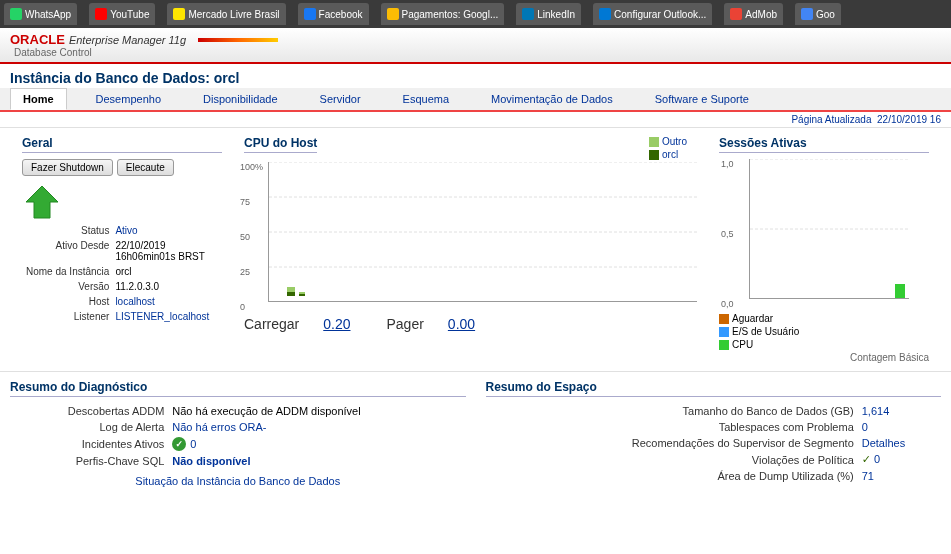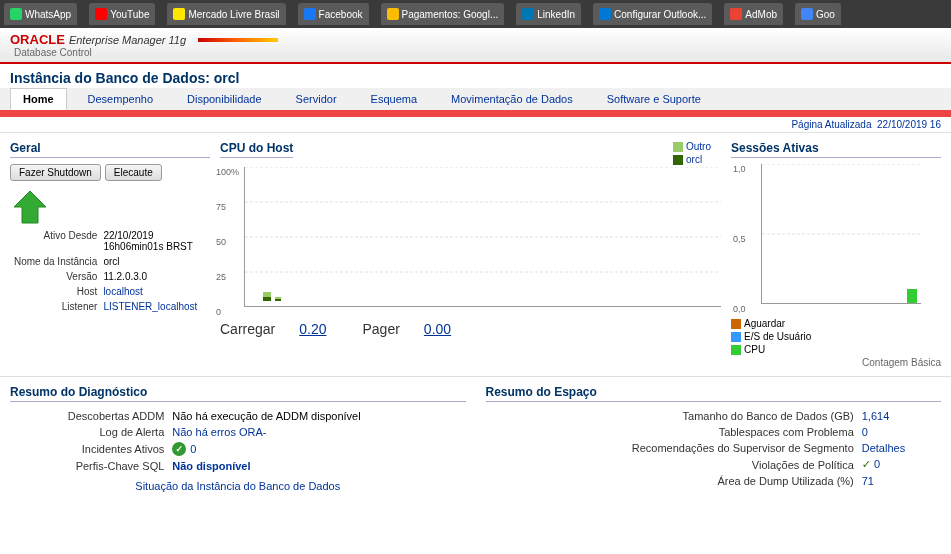--- a/index.html
+++ b/index.html
@@ -69,23 +69,23 @@
       font-size: 14px;
       font-weight: bold;
       color: #003366;
       padding: 6px 10px 2px;
     }
 
     
     .nav-tabs {
       display: flex;
       background: #f0f0f0;
-      border-bottom: 7px solid #ef4444;
+      border-bottom: 2px solid #ef4444;
       padding: 0 10px;
-      gap: 8px;
+      gap: 16px;
     }
     .nav-tab {
       padding: 4px 12px;
       font-size: 11px;
       color: #003399;
       cursor: pointer;
       border: 1px solid transparent;
       text-decoration: none;
     }
     .nav-tab.active {
@@ -101,22 +101,22 @@
       text-align: right;
       padding: 2px 10px;
       font-size: 10px;
       color: #003399;
       border-bottom: 1px solid #e0e0e0;
     }
 
     
     .main-content {
       display: flex;
-      padding: 8px 10px;
-      gap: 10px;
+      padding: 8px 22px;
+      gap: 22px;
     }
 
     
     .panel-geral { width: 200px; flex-shrink: 0; }
     .panel-cpu { flex: 1; }
     .panel-sessoes { width: 210px; flex-shrink: 0; }
 
     .panel-title {
       font-size: 12px;
       font-weight: bold;
@@ -307,20 +307,24 @@
       <button class="geral-btn">Fazer Shutdown</button>
       <button class="geral-btn">Elecaute</button>
     </div>
 
     <svg class="arrow-up-svg" width="40" height="40" viewBox="0 0 40 40">
       <polygon points="20,4 36,20 28,20 28,36 12,36 12,20 4,20" fill="#33aa33" stroke="#228822" stroke-width="1"></polygon>
     </svg>
 
     <table class="geral-table">
       <tbody>
+          <tr>
+        <td class="label">Status</td>
+        <td class="value"><a href="#">Ativo</a></td>
+      </tr>
       <tr>
         <td class="label">Ativo Desde</td>
         <td class="value value-plain">22/10/2019 16h06min01s BRST</td>
       </tr>
       <tr>
         <td class="label">Nome da Instância</td>
         <td class="value value-plain">orcl</td>
       </tr>
       <tr>
         <td class="label">Versão</td>

